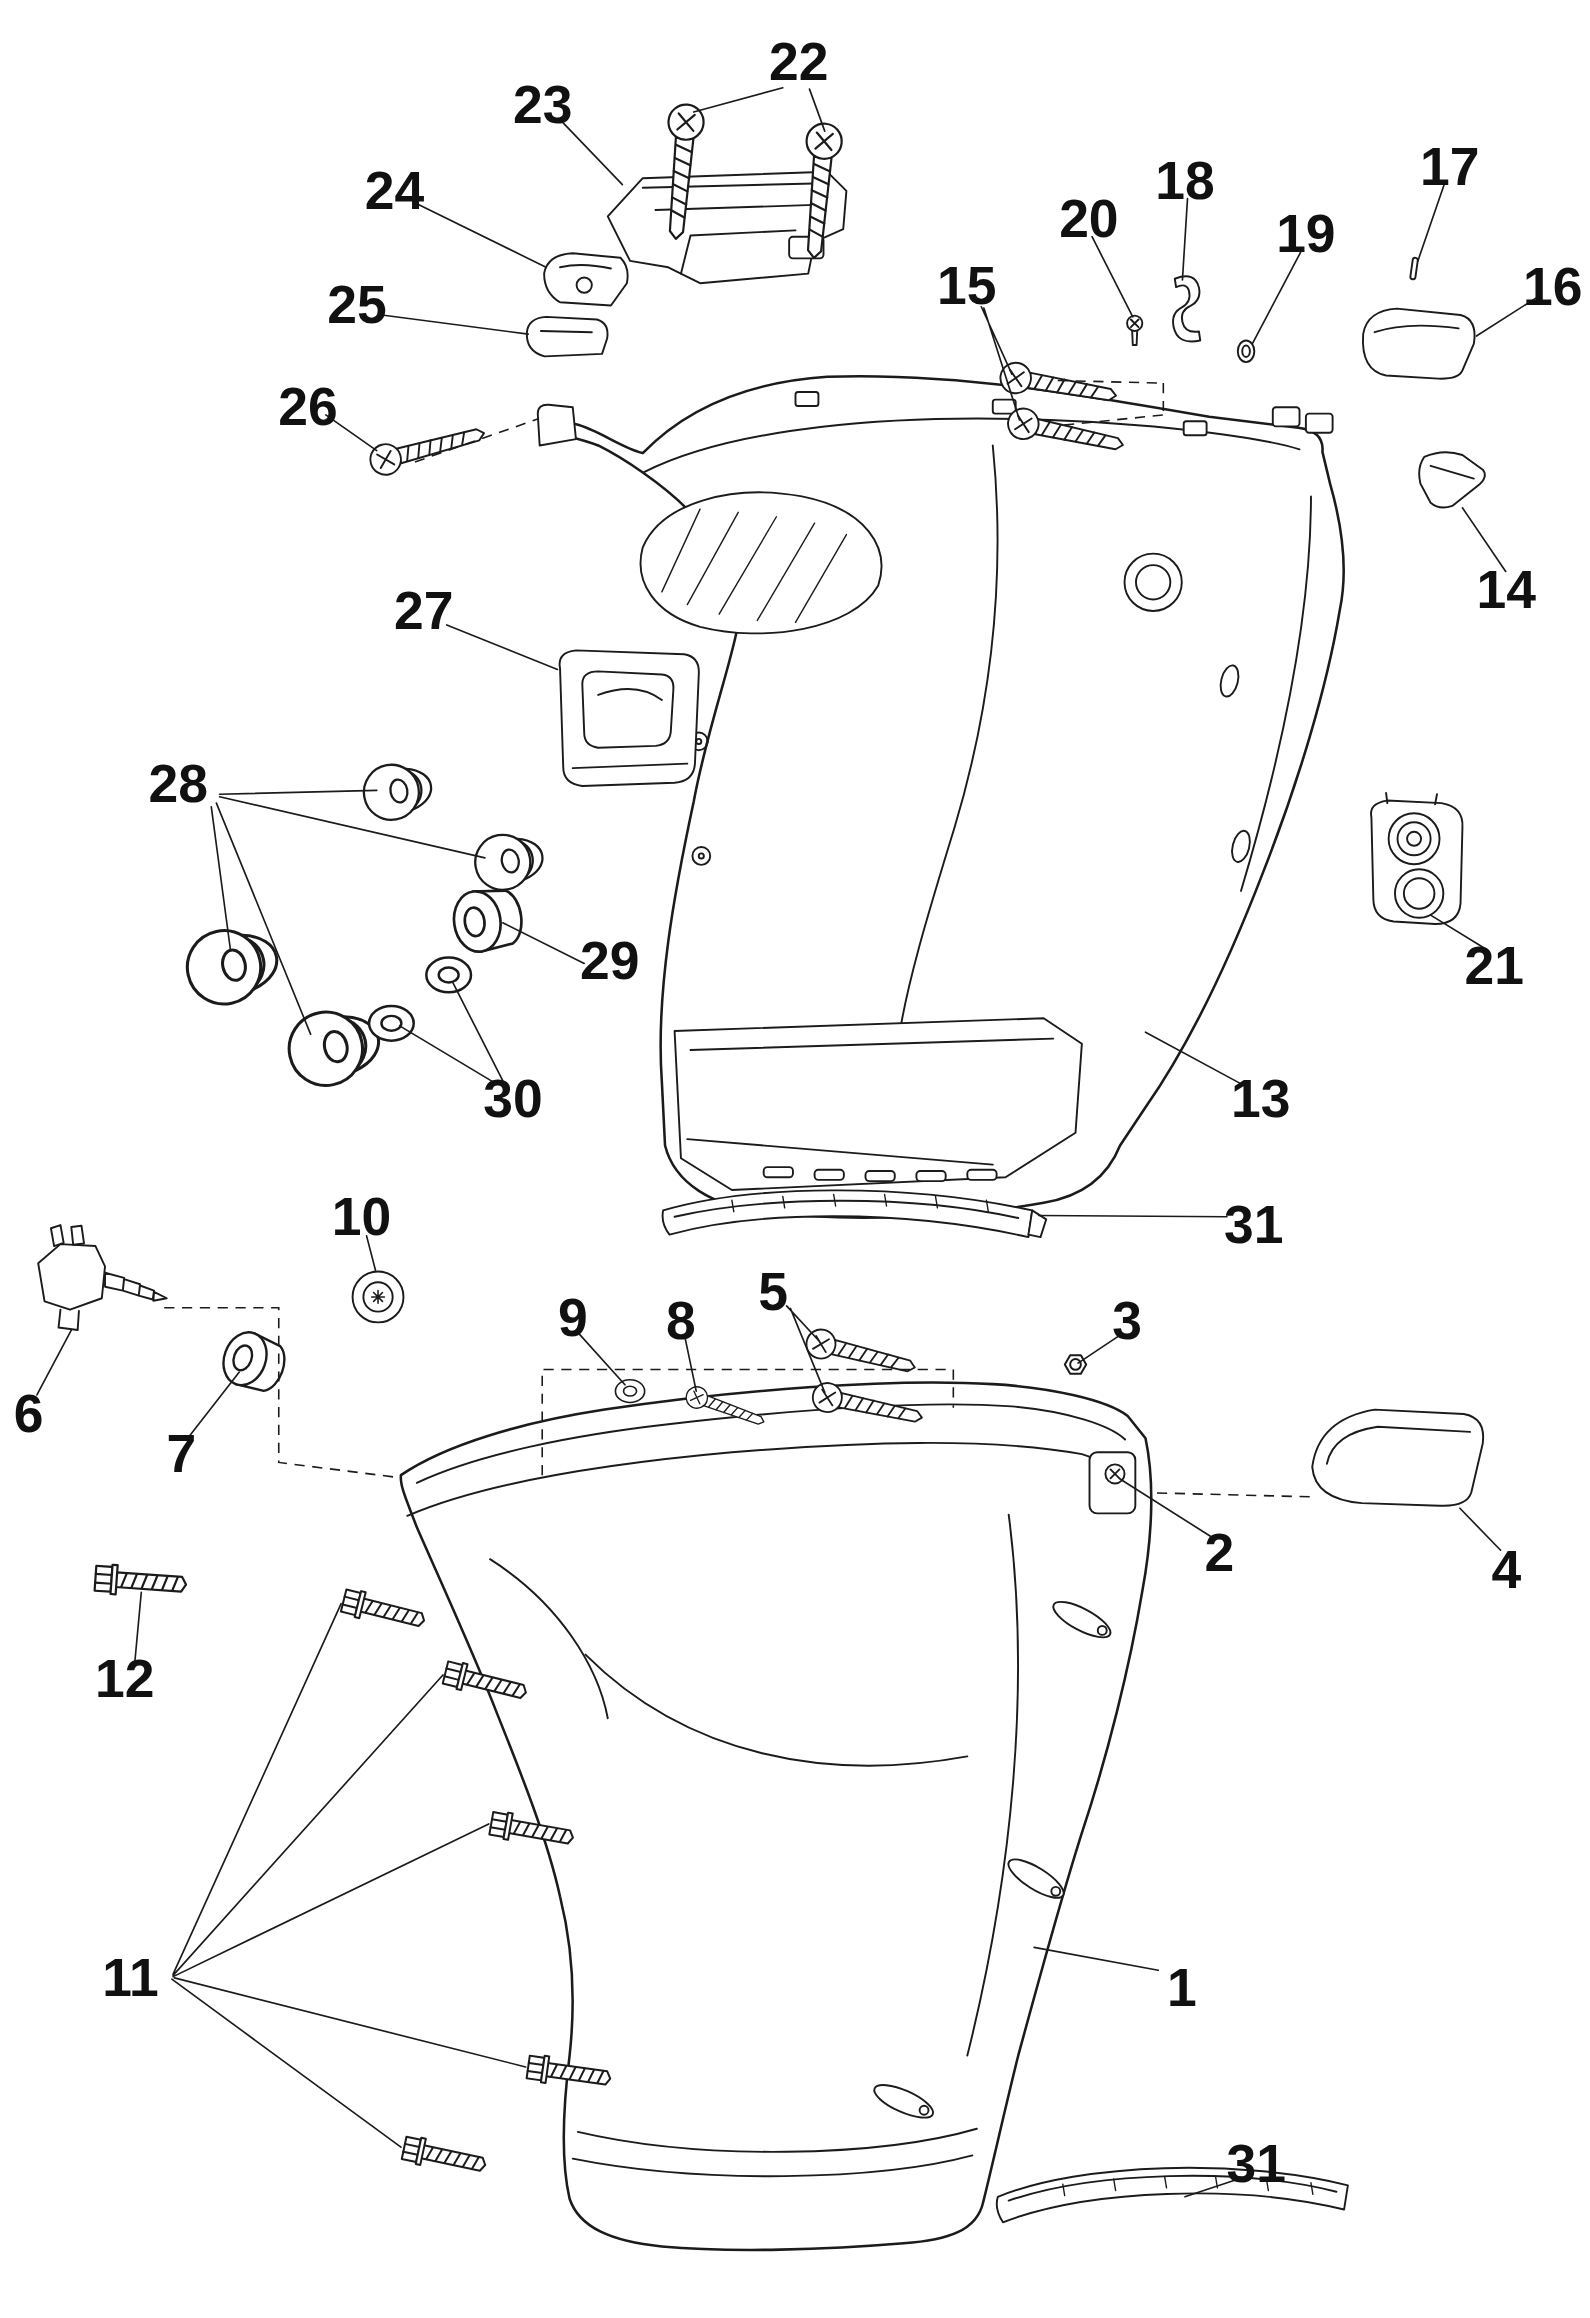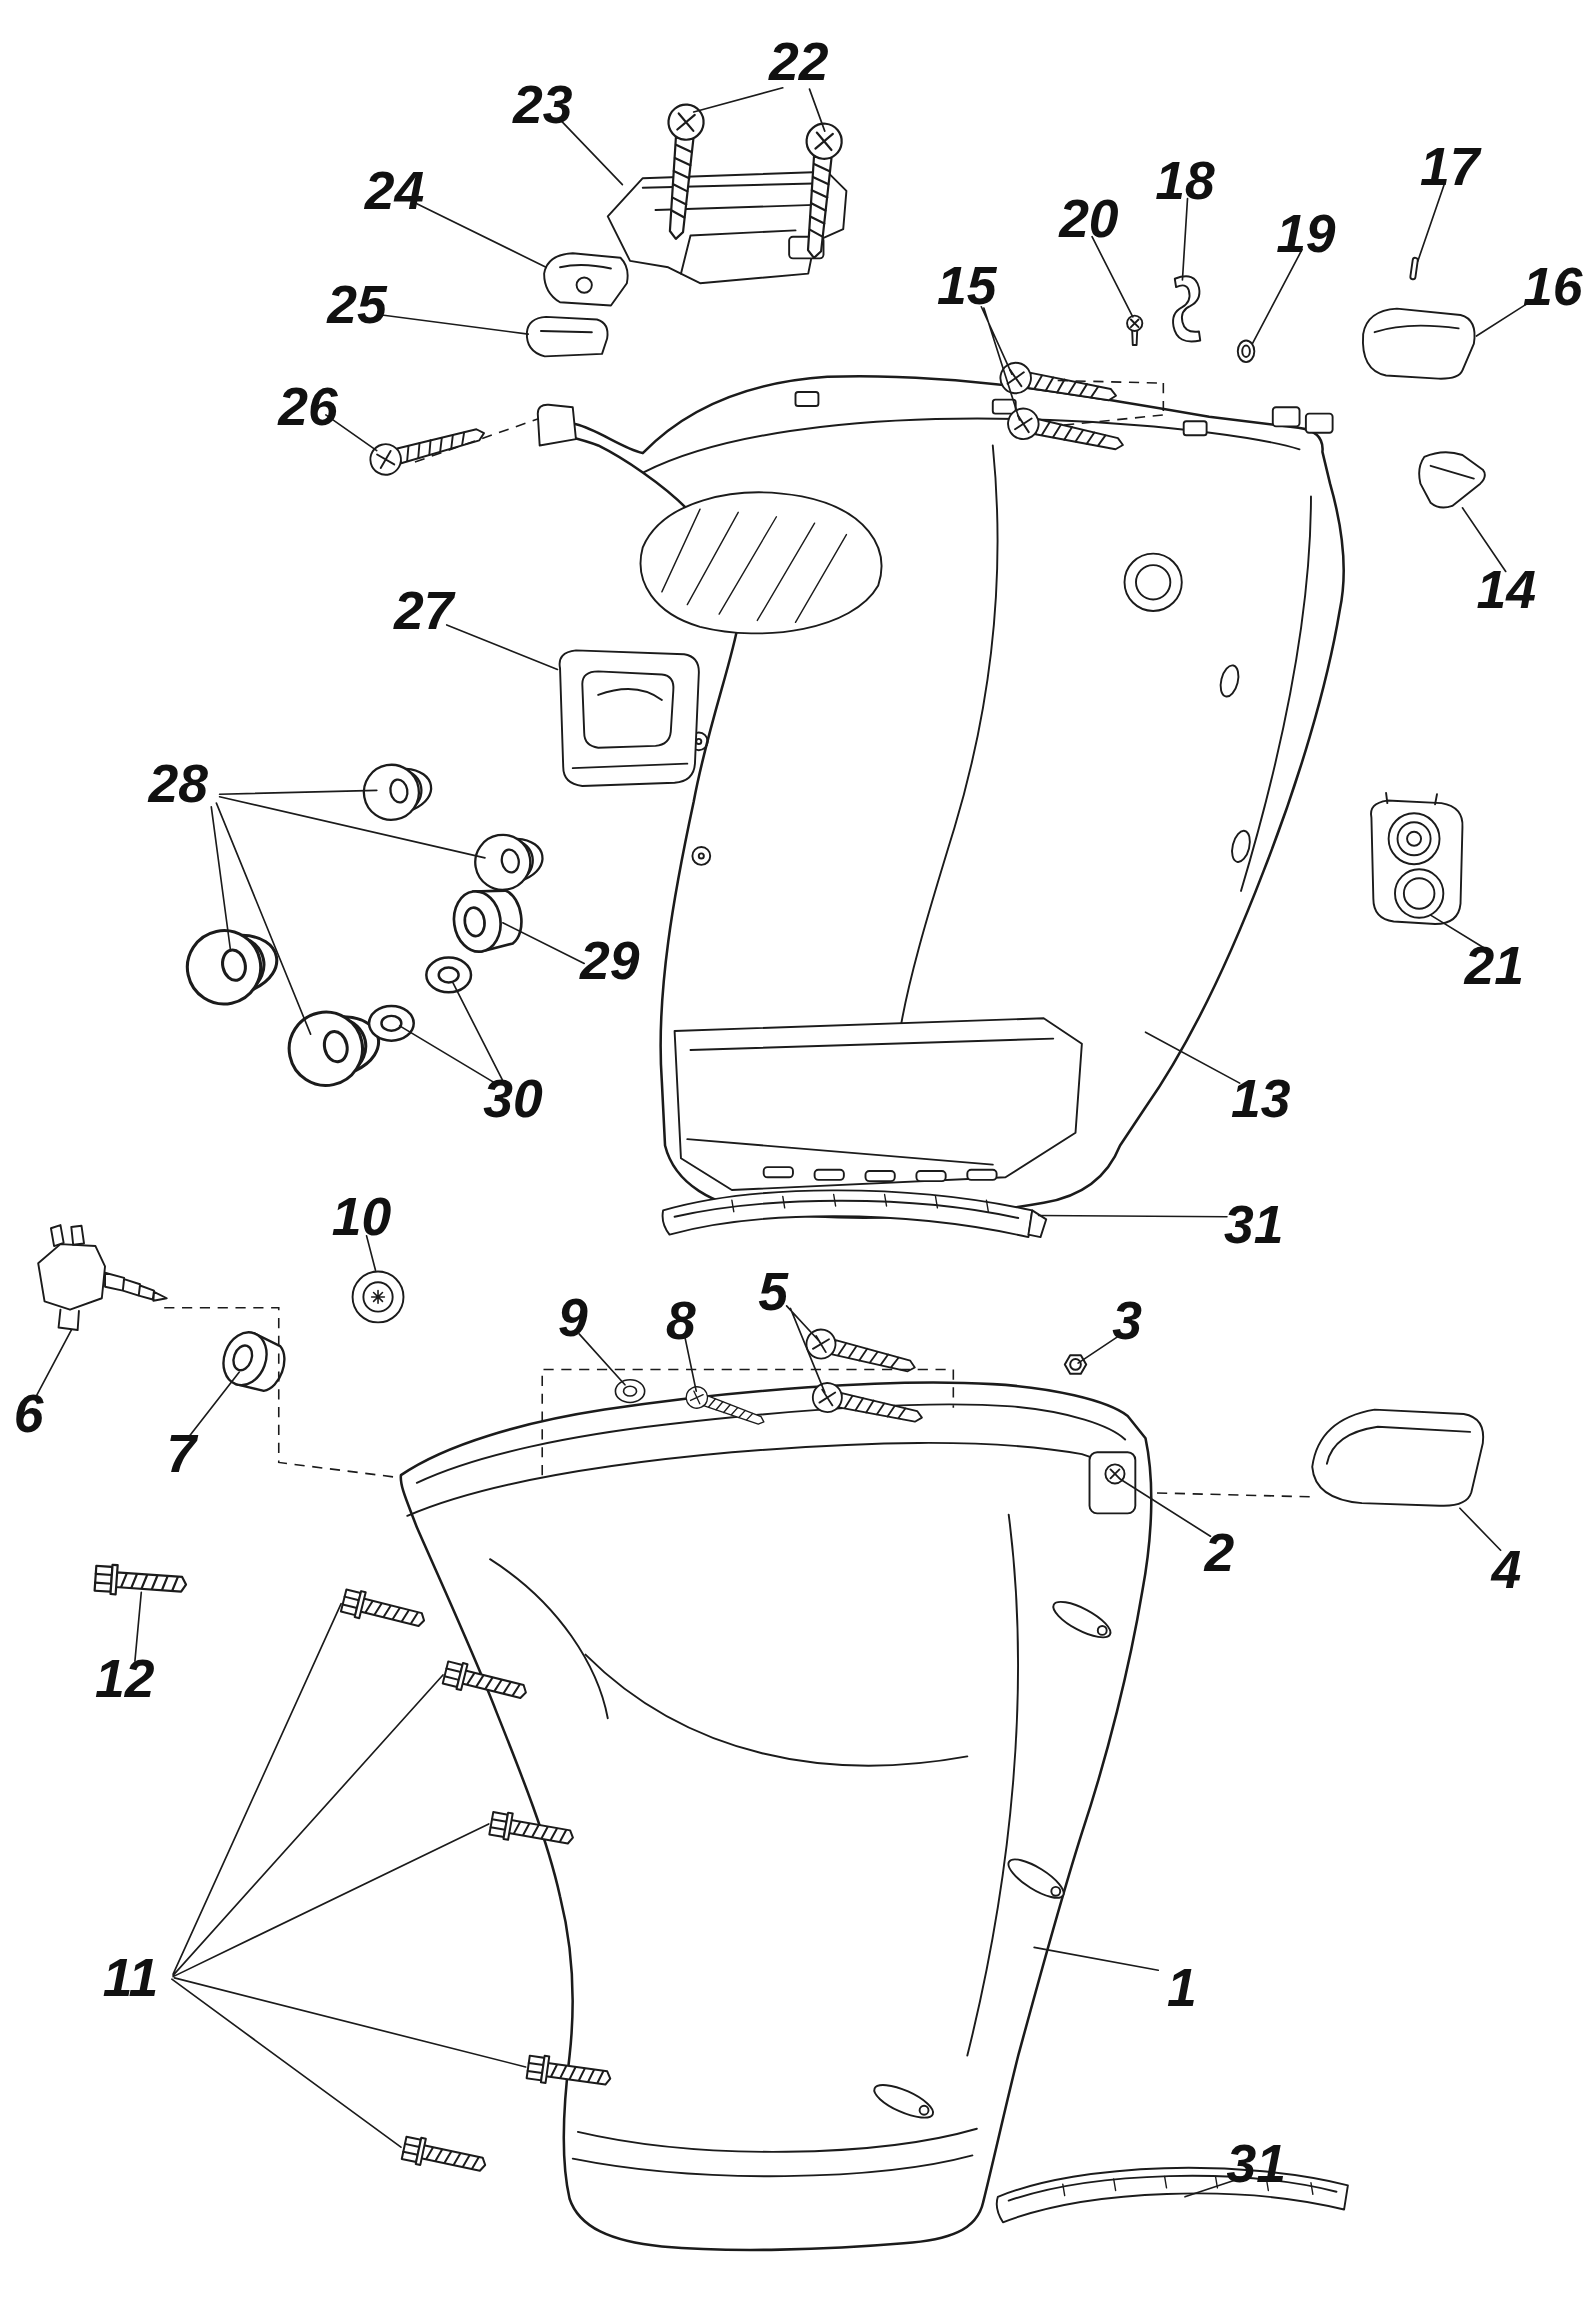--- a/index.html
+++ b/index.html
@@ -1,17 +1,17 @@
 <!DOCTYPE html>
 <html style="font-size:10.2px"><head>
 <meta charset="utf-8">
 <style>
   html,body{margin:0;padding:0;background:#ffffff;}
   body{width:1591px;height:2319px;font-family:"Liberation Sans",sans-serif;}
-  .stage{position:relative;width:1591px;height:2319px;background:#fff;overflow:hidden;font-style:italic;}
+  .stage{position:relative;width:1591px;height:2319px;background:#fff;overflow:hidden;}
   svg{display:block;width:1591px;height:2319px;}
   .co{font-family:"Liberation Sans","DejaVu Sans",sans-serif;font-weight:700;font-size:84px;fill:#111;text-anchor:middle;}
   .art path,.art ellipse,.art circle,.art rect,.art line,.art polyline{vector-effect:none;}
 </style>
 </head>
 <body>
 
 <div class="stage">
 <svg viewBox="0 0 2500 3644" xmlns="http://www.w3.org/2000/svg">
 

